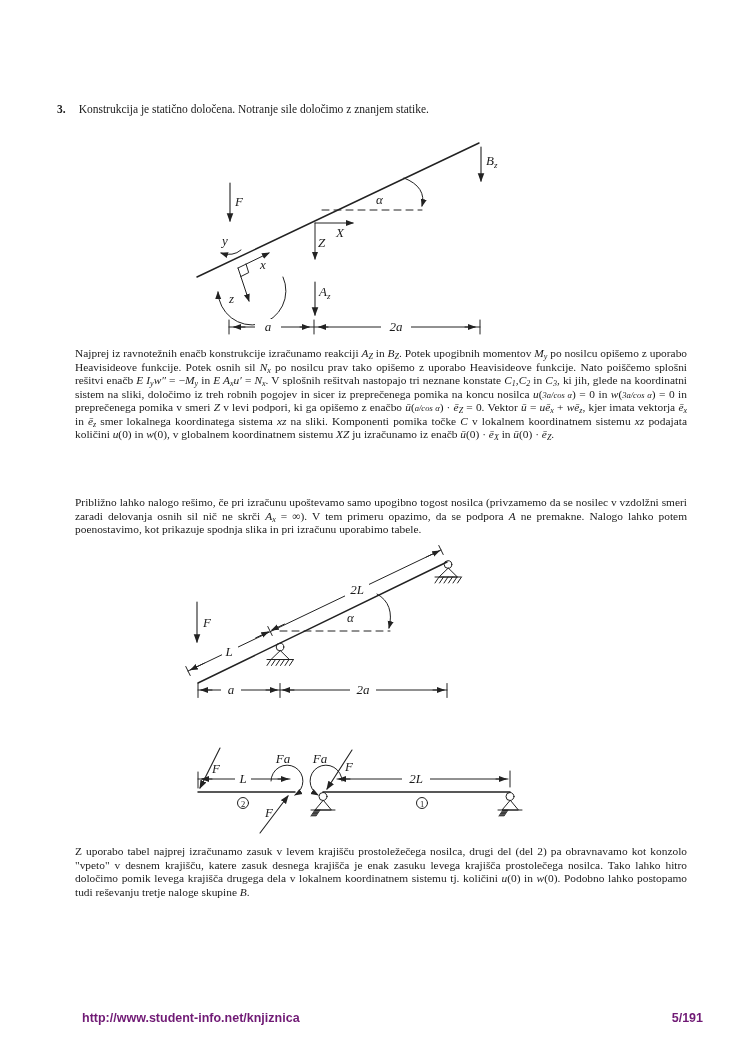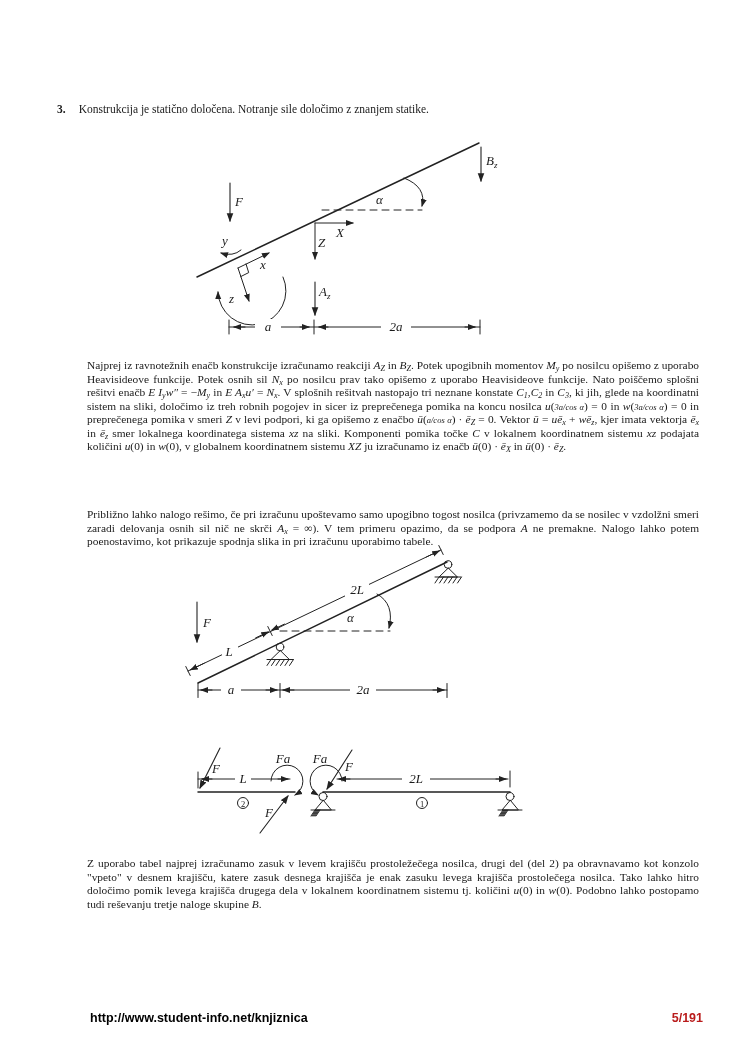--- a/index.html
+++ b/index.html
@@ -1,39 +1,39 @@
 <!DOCTYPE html>
 <html><head>
 <meta charset="utf-8">
 <style>
   html,body{margin:0;padding:0;background:#ffffff;}
   .page{position:relative;width:750px;height:1061px;background:#fff;overflow:hidden;
         font-family:"Liberation Serif",serif;color:#1a1a1a;padding-left:39px;}
   .heading{position:absolute;top:103px;left:57px;width:625px;font-size:11.5px;}
   .hnum{font-weight:700;margin-right:13px;}
-  .para{position:absolute;left:75px;width:612px;margin:12px;font-size:11.4px;line-height:13.5px;
+  .para{position:absolute;left:75px;width:612px;margin:0;font-size:11.4px;line-height:13.5px;
         text-align:justify;}
   #p1{top:347px;} #p2{top:496px;} #p3{top:845px;}
   .it{font-style:italic;}
   .sb{font-style:italic;font-size:8px;vertical-align:-2px;line-height:0;}
   .fr{font-style:italic;font-size:8.5px;line-height:0;}
   .page svg{position:absolute;overflow:visible;}
   #fig1{left:150px;top:125px;} #fig2{left:150px;top:530px;} #fig3{left:150px;top:735px;}
   .ln{stroke:#222;stroke-width:1.1;fill:none;stroke-linecap:round;}
   .beam{stroke-width:1.5;}
   .thin{stroke-width:1;}
   .dash{stroke-dasharray:7 5;stroke-width:1;}
   .lab{font-family:"Liberation Serif",serif;font-style:italic;font-size:13px;fill:#1b1b1b;}
   .sublab{font-size:9px;}
   .num{font-family:"Liberation Serif",serif;font-style:normal;font-size:8.5px;fill:#1b1b1b;}
   .wbg{fill:#fff;stroke:none;}
-  .footer-url{position:absolute;top:1011px;left:90px;font-family:"Liberation Sans",sans-serif;
-        font-weight:700;font-size:12.5px;color:#000000;}
+  .footer-url{position:absolute;top:1011px;left:82px;font-family:"Liberation Sans",sans-serif;
+        font-weight:700;font-size:12.5px;color:#701a75;}
   .footer-page{position:absolute;top:1011px;right:86px;font-family:"Liberation Sans",sans-serif;
-        font-weight:700;font-size:12.5px;color:#b91c1c;}
+        font-weight:700;font-size:12.5px;color:#701a75;}
 </style>
 </head>
 <body>
 
 <div class="page">
 
   <div class="heading">
     <span class="hnum">3.</span><span>Konstrukcija je statično določena. Notranje sile določimo z znanjem statike.</span>
   </div>
 

